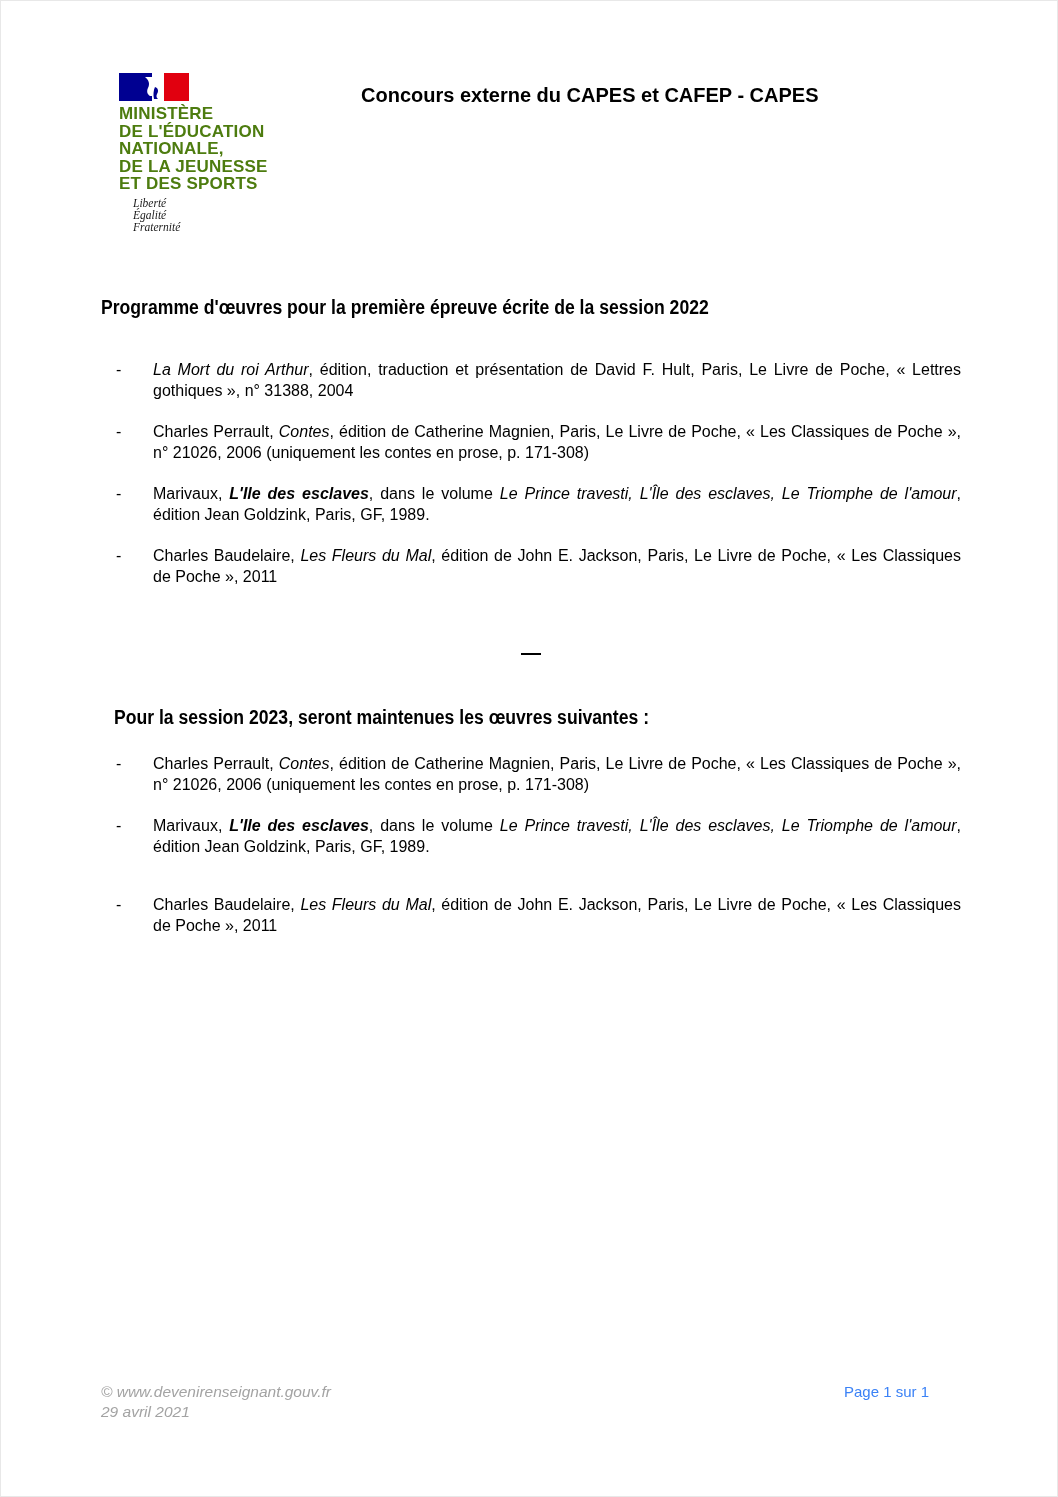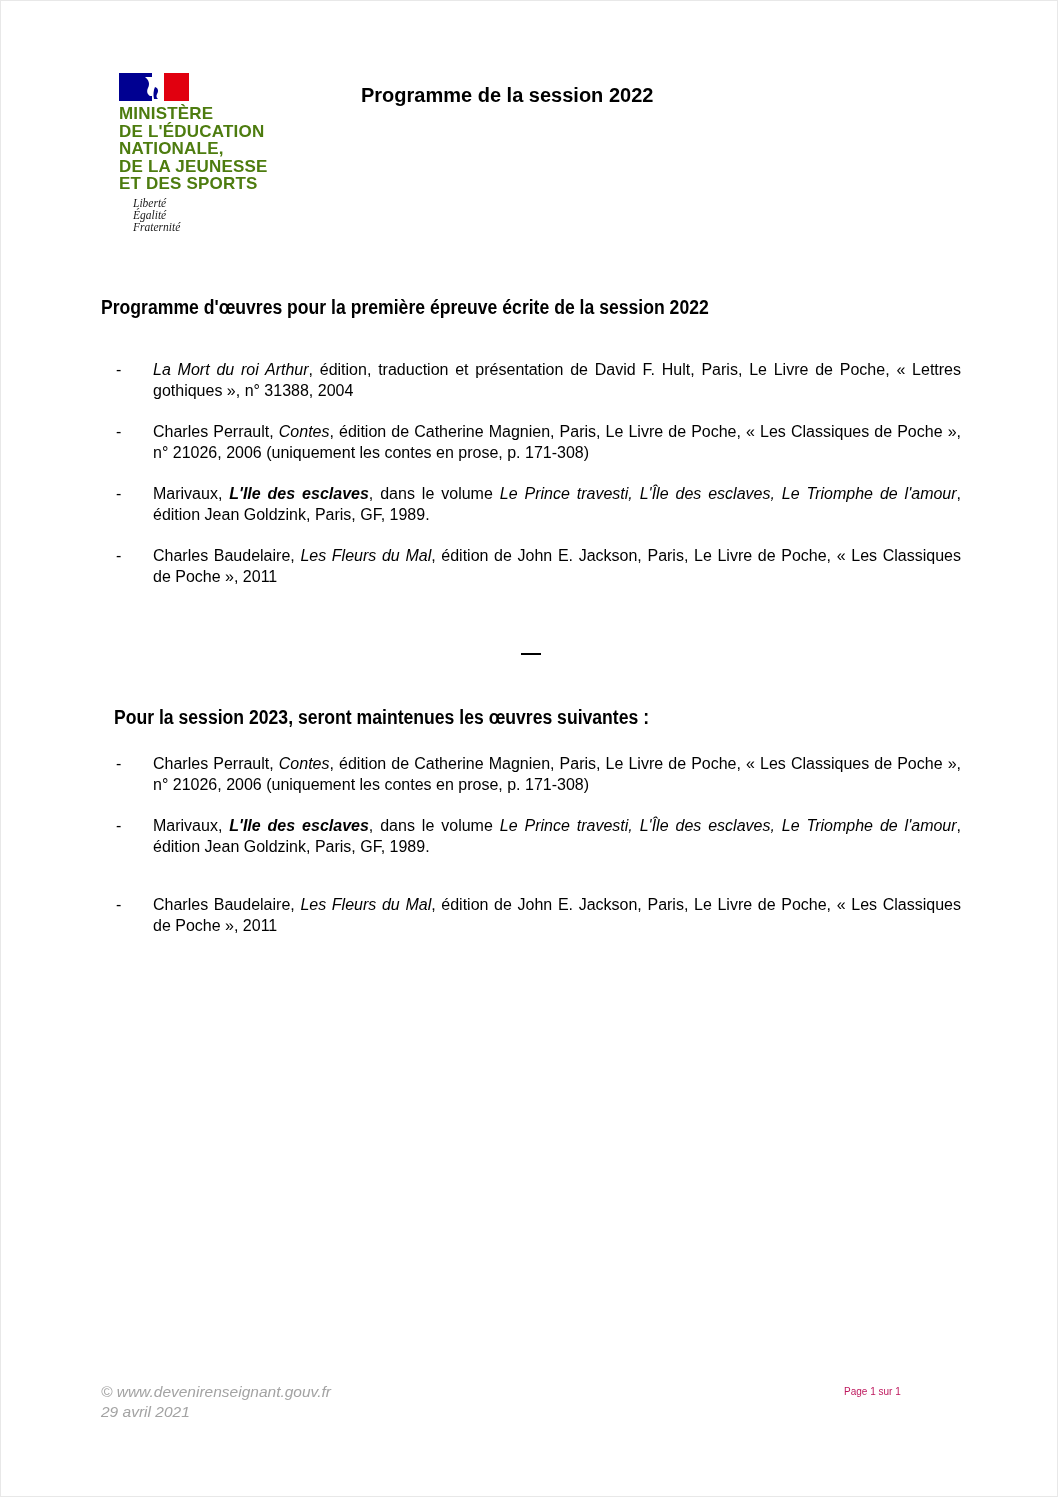--- a/index.html
+++ b/index.html
@@ -100,23 +100,23 @@
     top: 1381px;
     font-size: 15.5px;
     line-height: 20px;
     color: #a3a3a3;
     font-style: italic;
   }
   .footer-right {
     position: absolute;
     left: 843px;
     top: 1381px;
-    font-size: 10px;
+    font-size: 15px;
     line-height: 20px;
-    color: #be185d;
+    color: #3b82f6;
     white-space: nowrap;
   }
 </style>
 </head>
 <body>
 
 <div class="page">
 
   <div class="logo-block">
     <svg class="flag" width="70" height="28" viewBox="0 0 70 28" xmlns="http://www.w3.org/2000/svg">
@@ -133,21 +133,21 @@
         <div>ET DES SPORTS</div>
       </div>
     <div class="motto">
         <div>Liberté</div>
         <div>Égalité</div>
         <div>Fraternité</div>
       </div>
   </div>
 
   <div class="title-block">
-    <div class="title-line">Programme de la session 2022</div>
+    <div class="title-line">Concours externe du CAPES et CAFEP - CAPES</div>
   </div>
 
   <div class="section-heading heading-1">Programme d'œuvres pour la première épreuve écrite de la session 2022</div>
   <div class="book-list list-1">
       <div class="list-item">
         <span class="dash">-</span>
         <div class="item-text"><span class="i">La Mort du roi Arthur</span><span>, édition, traduction et présentation de David F. Hult, Paris, Le Livre de Poche, « Lettres gothiques », n° 31388, 2004</span></div>
       </div>
       <div class="list-item">
         <span class="dash">-</span>

